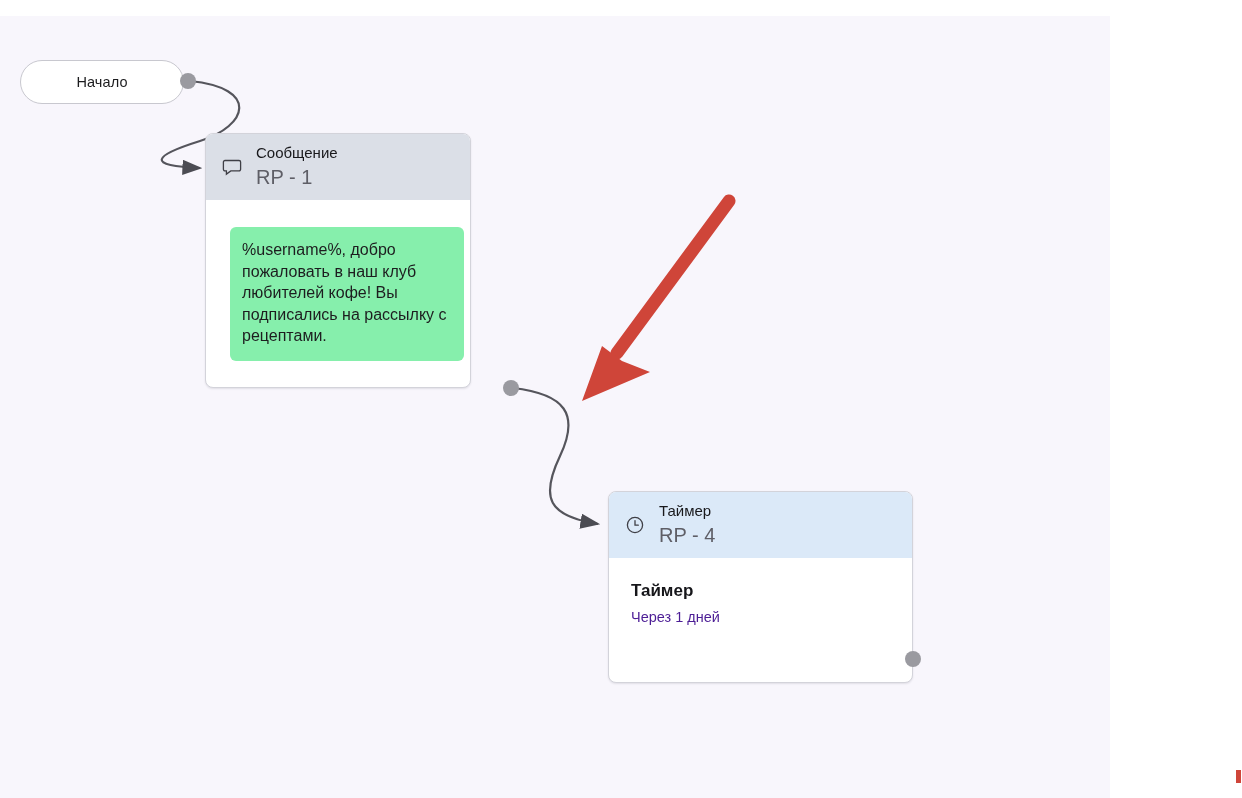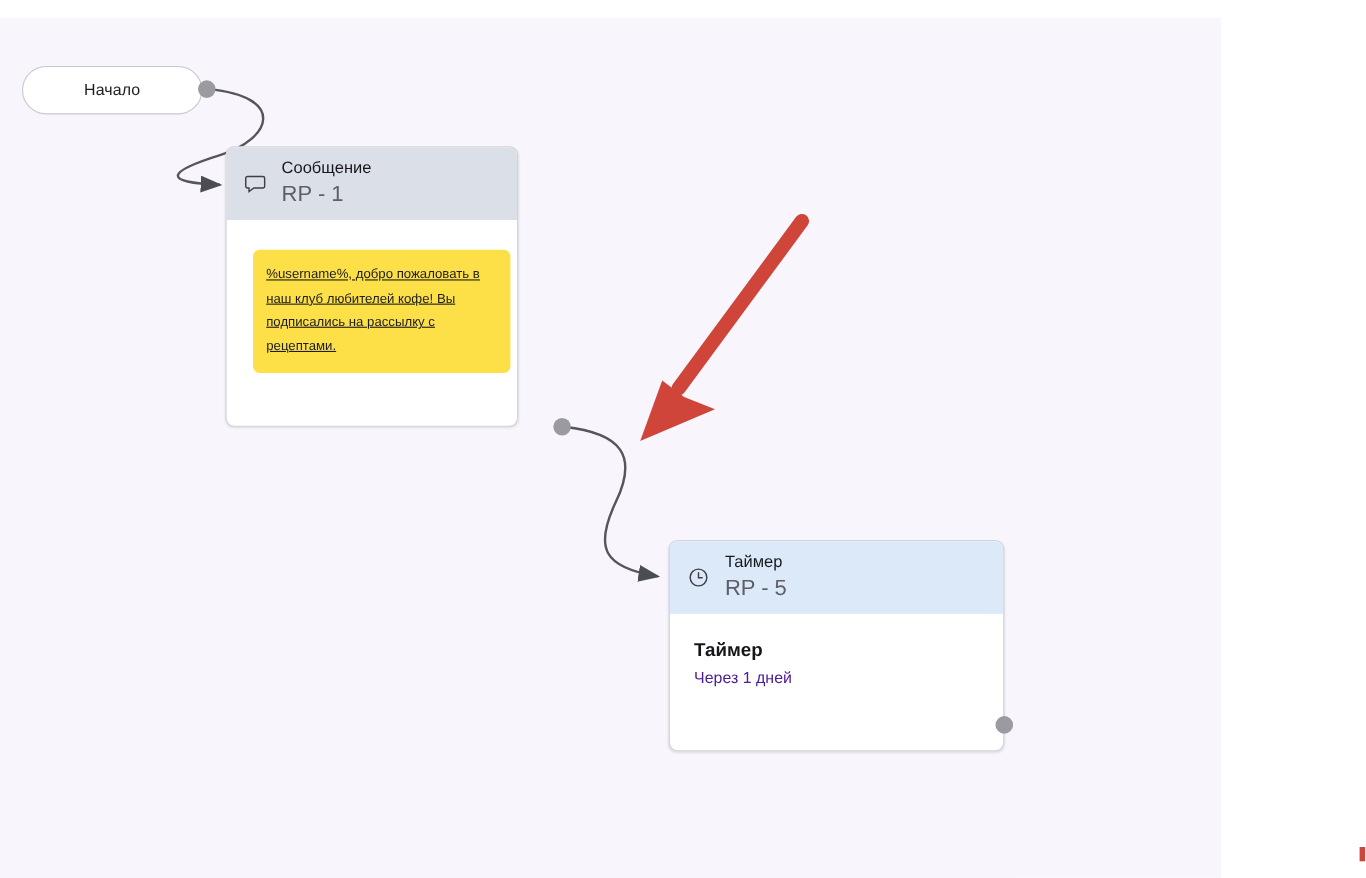--- a/index.html
+++ b/index.html
@@ -118,29 +118,28 @@
   #node-message {
     left: 205px;
     top: 117px;
     width: 266px;
     height: 255px;
   }
   .msg-body {
     padding: 27px 16px 0 24px;
   }
   .msg-bubble {
-    background: #fde047;
+    background: #86efac;
     border-radius: 6px;
     padding: 12px 14px 14px 12px;
-    font-size: 12px;
+    font-size: 16px;
     line-height: 21.5px;
     color: #1d1d1f;
     width: 234px;
     box-sizing: border-box;
-    text-decoration: underline;
   }
 
   
   #node-timer {
     left: 608px;
     top: 475px;
     width: 305px;
     height: 192px;
   }
   .timer-body {
@@ -231,21 +230,21 @@
     <div class="flow-node" id="node-timer">
       <div class="node-header timer">
         <span class="node-icon">
           <svg width="22" height="22" viewBox="0 0 22 22">
             <circle cx="11" cy="11" r="7.6" fill="none" stroke="#3f3f46" stroke-width="1.3"></circle>
             <path d="M11 6.6 v4.6 h3.3" fill="none" stroke="#3f3f46" stroke-width="1.3" stroke-linecap="round"></path>
           </svg>
         </span>
         <span class="node-head-text">
           <span class="node-title">Таймер</span>
-          <span class="node-subtitle">RP - 5</span>
+          <span class="node-subtitle">RP - 4</span>
         </span>
       </div>
       <div class="timer-body">
         <div class="timer-body-title">Таймер</div>
         <div class="timer-body-sub">Через 1 дней</div>
       </div>
     </div>
     <div class="handle" id="handle-timer"></div>
   </div>
 

